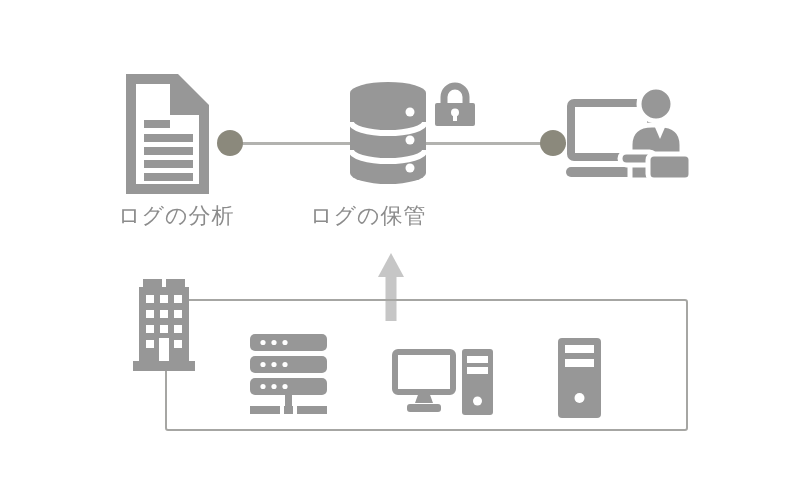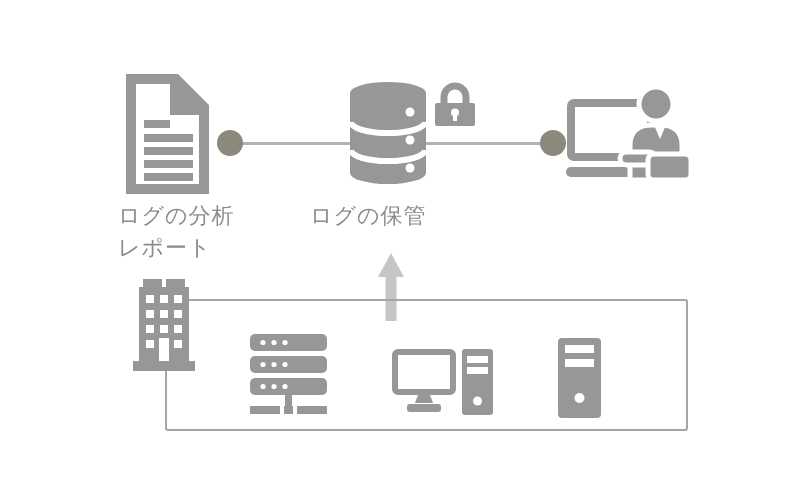--- a/index.html
+++ b/index.html
@@ -72,21 +72,20 @@
       <circle cx="92" cy="21" r="17"></circle>
       <path d="M66,97 V62 q0,-20 22,-20 h8 q22,0 22,20 v35 Z"></path>
       <rect x="56" y="69" width="36" height="13" rx="6.5"></rect>
       <rect x="84" y="71" width="43" height="26" rx="6"></rect>
     </g>
     <polygon points="90,42 102,42 96,56" fill="#ffffff"></polygon>
   </svg>
 
   <div class="abs label z3" style="left:118px;top:200px;">
     <div>ログの分析</div>
-    <div>レポート</div>
   </div>
   <div class="abs label z3" style="left:310px;top:200px;text-align:center;">ログの保管</div>
 
   <svg class="abs z3" style="left:132px;top:277px;" width="64" height="94" viewBox="0 0 64 94">
     <rect x="11" y="2" width="19" height="12" fill="var(--icon_gray)"></rect>
     <rect x="34" y="2" width="19" height="12" fill="var(--icon_gray)"></rect>
     <rect x="7" y="10" width="50" height="77" fill="var(--icon_gray)"></rect>
     <rect x="1" y="84" width="62" height="10" fill="var(--icon_gray)"></rect>
     <g fill="#ffffff">
       <rect x="14" y="18" width="8" height="8"></rect>

